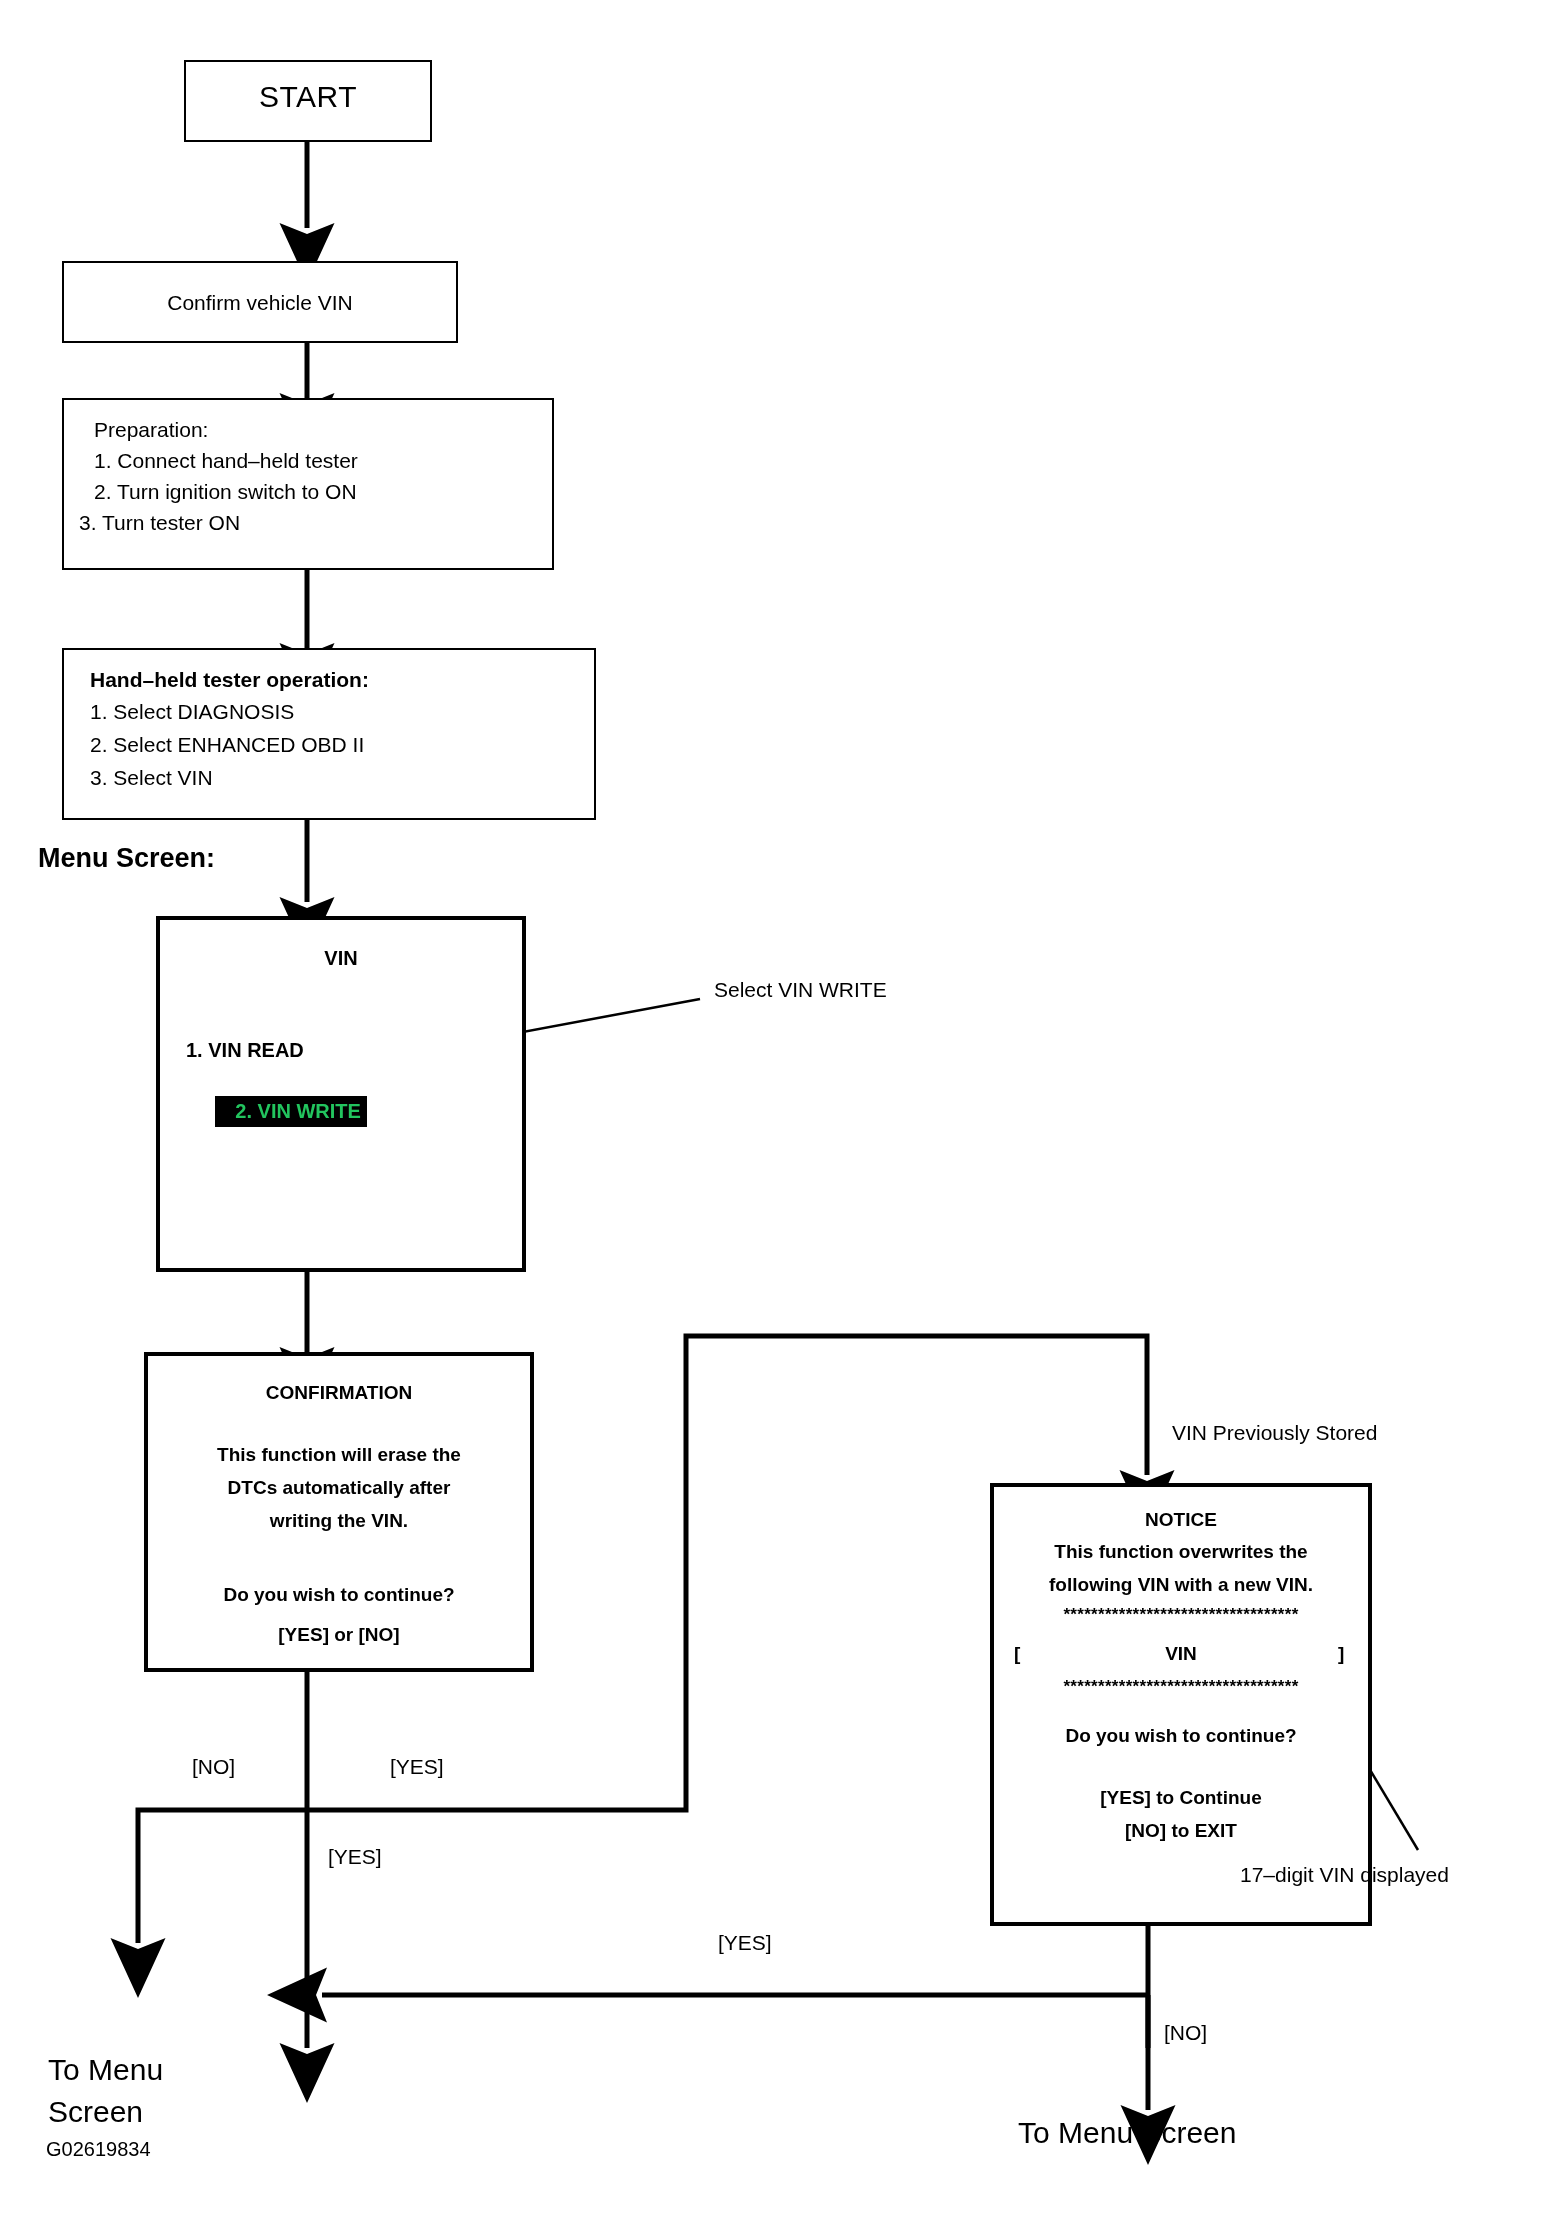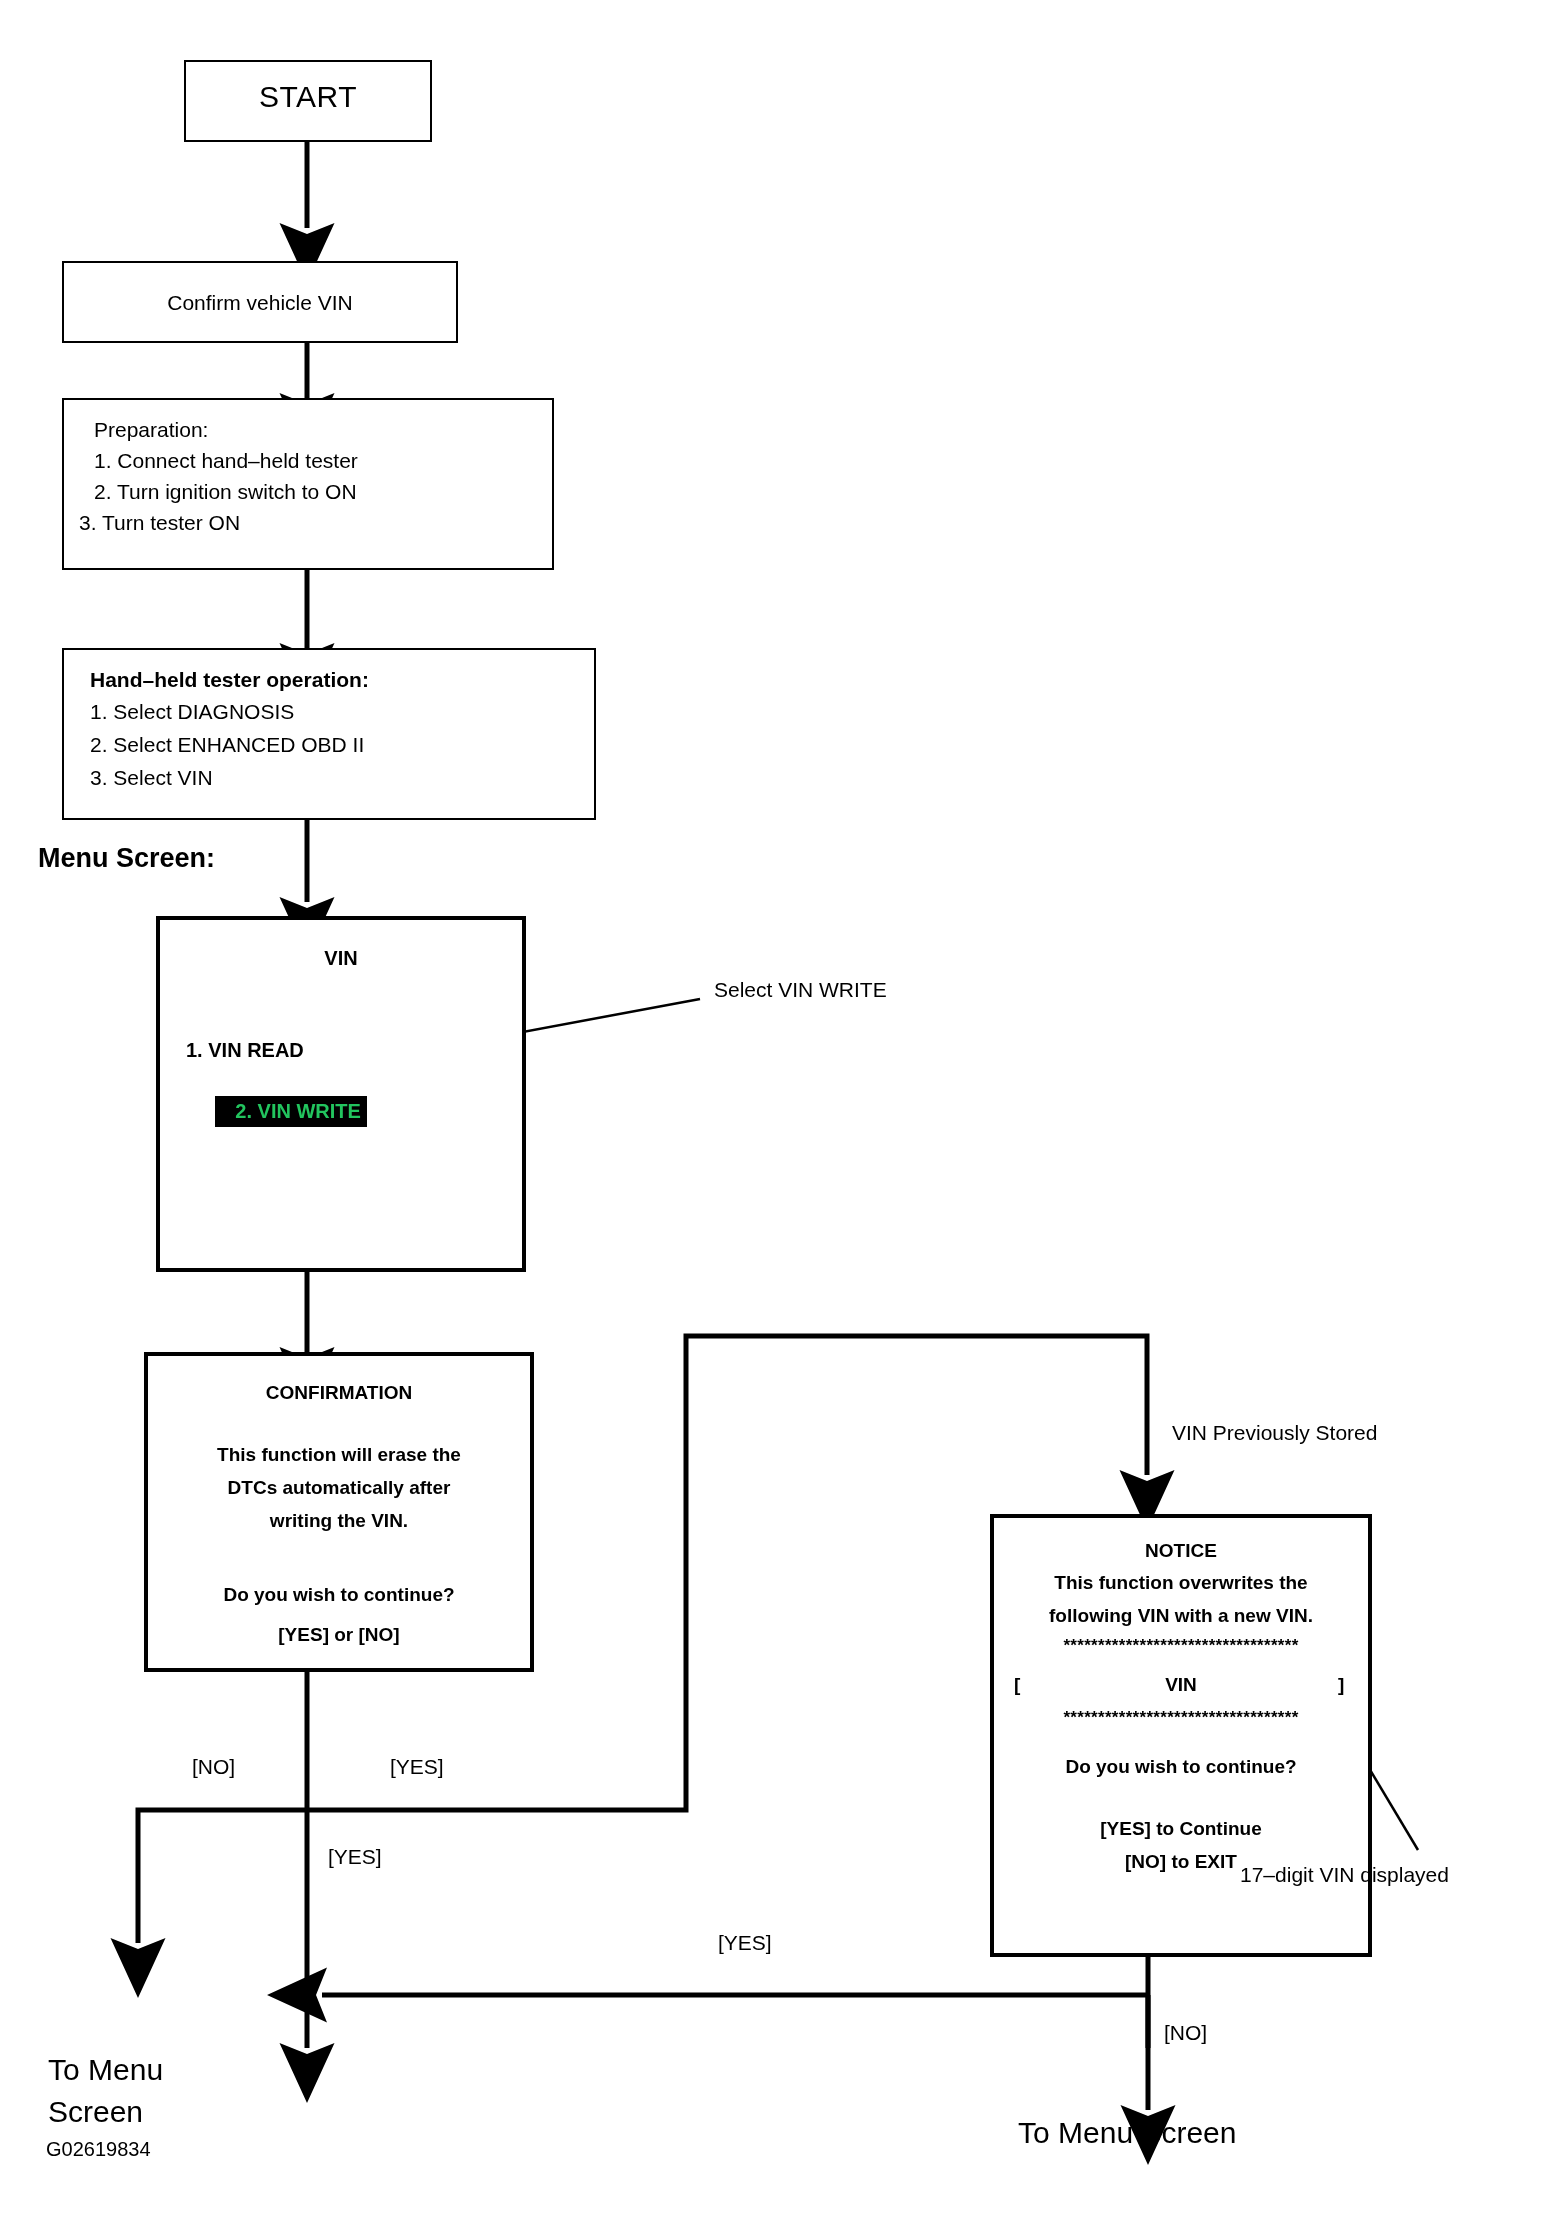--- a/index.html
+++ b/index.html
@@ -175,21 +175,21 @@
     <div class="txt f-lcd center" style="left:0; top:20px; width:100%;">CONFIRMATION</div>
     <div class="txt f-lcd center" style="left:0; top:82px; width:100%;">This function will erase the</div>
     <div class="txt f-lcd center" style="left:0; top:115px; width:100%;">DTCs automatically after</div>
     <div class="txt f-lcd center" style="left:0; top:148px; width:100%;">writing the VIN.</div>
     <div class="txt f-lcd center" style="left:0; top:222px; width:100%;">Do you wish to continue?</div>
     <div class="txt f-lcd center" style="left:0; top:262px; width:100%;">[YES] or [NO]</div>
   </div>
 
   <div class="txt f-label" style="left:1172px; top:1420px;">VIN Previously Stored</div>
 
-  <div class="box box-thick" style="left:958px; top:1514px; width:382px; height:443px;padding-left:34px;">
+  <div class="box box-thick" style="left:958px; top:1483px; width:382px; height:443px;padding-left:34px;">
     <div class="txt f-lcd center" style="left:0; top:16px; width:100%;">NOTICE</div>
     <div class="txt f-lcd center" style="left:0; top:48px; width:100%;">This function overwrites the</div>
     <div class="txt f-lcd center" style="left:0; top:81px; width:100%;">following VIN with a new VIN.</div>
     <div class="txt f-stars center" style="left:0; top:118px; width:100%;">**********************************</div>
     <div class="txt f-lcd" style="left:20px; top:150px;">[</div>
     <div class="txt f-lcd center" style="left:0; top:150px; width:100%;">VIN</div>
     <div class="txt f-lcd" style="left:344px; top:150px;">]</div>
     <div class="txt f-stars center" style="left:0; top:190px; width:100%;">**********************************</div>
     <div class="txt f-lcd center" style="left:0; top:232px; width:100%;">Do you wish to continue?</div>
     <div class="txt f-lcd center" style="left:0; top:294px; width:100%;">[YES] to Continue</div>

